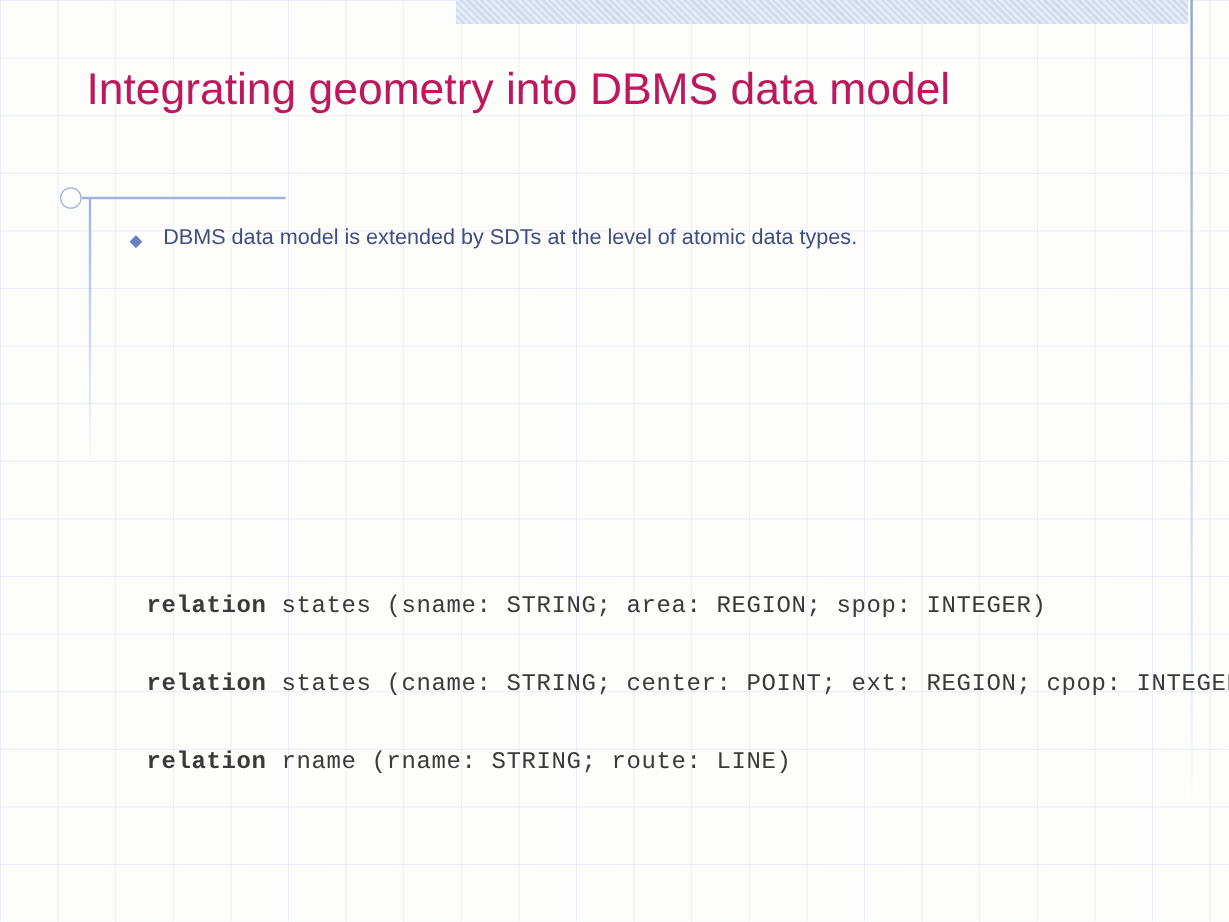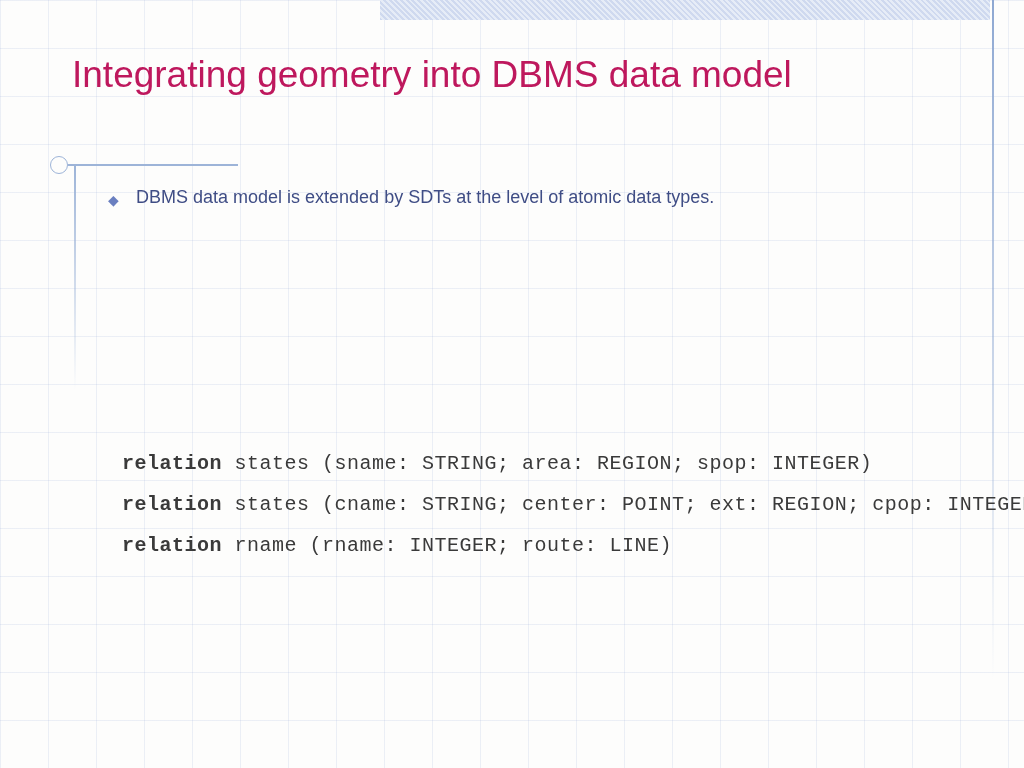--- a/index.html
+++ b/index.html
@@ -70,21 +70,21 @@
     color: #6a7fc0;
   }
   .relations {
     position: absolute;
     left: 122px; top: 452px; right: 80px;
     font-family: "Courier New", monospace;
     font-size: 20px;
     color: #3a3a3a;
     letter-spacing: 0.5px;
   }
-  .relations .row { margin-bottom: 18px; white-space: nowrap; }
+  .relations .row { margin-bottom: 18px; white-space: nowrap; margin-top: 42px; }
   .relations b { font-weight: bold; }
 </style>
 </head>
 <body>
 
 <div class="top-banner"></div>
 <div class="right-edge"></div>
 
 <h1 class="title">Integrating geometry into DBMS data model</h1>
 
@@ -107,15 +107,15 @@
     <span>(sname: STRING; area: REGION; spop: INTEGER)</span>
   </div>
   <div class="row">
     <b>relation </b>
     <span>states </span>
     <span>(cname: STRING; center: POINT; ext: REGION; cpop: INTEGER)</span>
   </div>
   <div class="row">
     <b>relation </b>
     <span>rname </span>
-    <span>(rname: INTEGER; route: LINE)</span>
+    <span>(rname: STRING; route: LINE)</span>
   </div>
 </div>
 
 </body></html>

